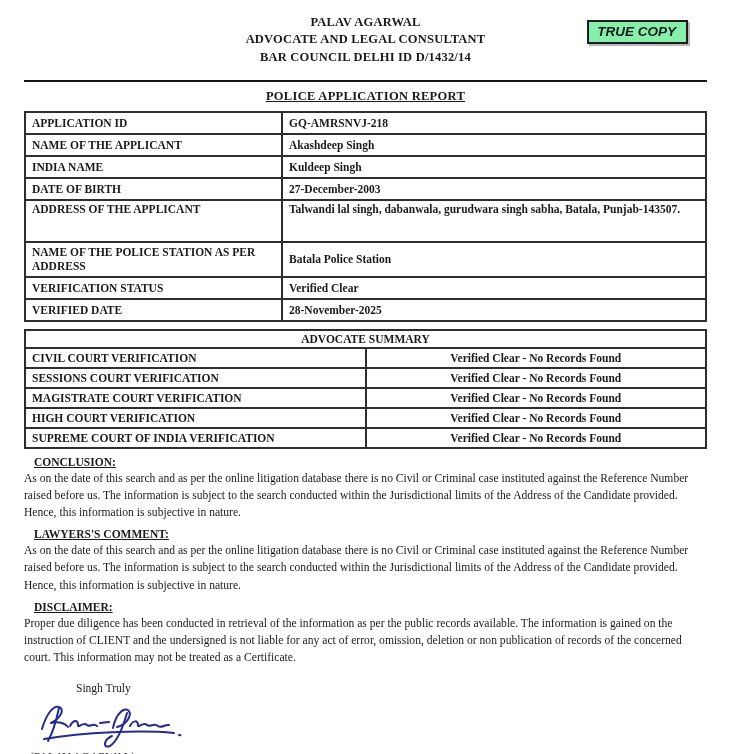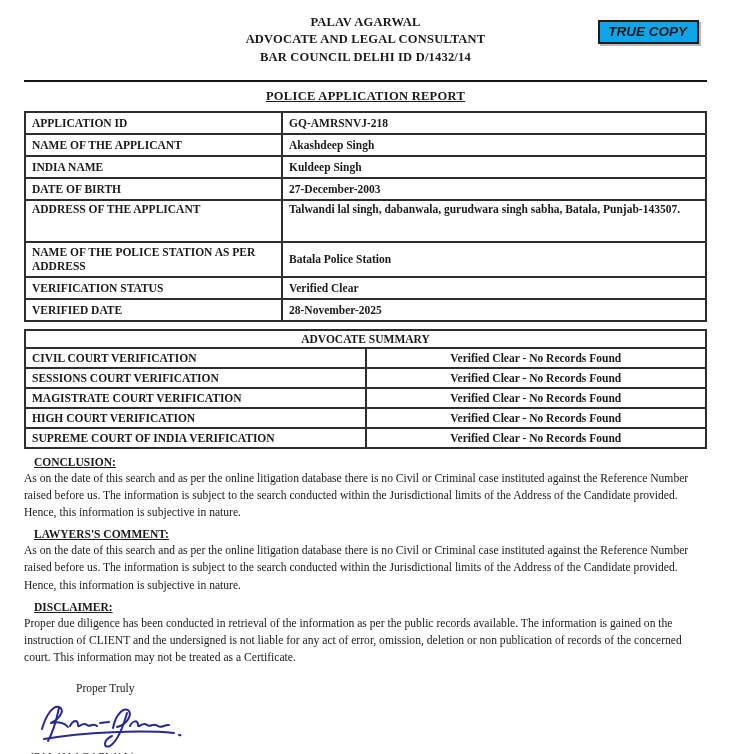--- a/index.html
+++ b/index.html
@@ -9,27 +9,27 @@
     background: #ffffff;
     color: #1a1a1a;
     font-family: "Liberation Serif", serif;
     overflow: hidden;
   }
   .page { position: relative; padding: 14px 24px 0 24px; width: 731px; height: 676px; }
 
   
   .letterhead { text-align: center; font-weight: bold; font-size: 12.5px; line-height: 1.38; letter-spacing: .2px; }
   .stamp {
-    position: absolute; top: 20px; right: 32px;
+    position: absolute; top: 20px; right: 43px;
     border: 2px solid #1c1c1c;
     box-shadow: 2px 2px 0 #b9b9b9;
     padding: 2px 10px 3px 8px;
     font-family: "Liberation Sans", sans-serif;
     font-style: italic; font-weight: bold; font-size: 13.5px;
-    background: #0ea5e9;
+    background: #86efac;
   }
   .rule { border: none; border-top: 2.5px solid #141414; margin: 14px 0 7px 0; }
   .doc-title { text-align: center; font-weight: bold; font-size: 12.5px; text-decoration: underline; margin: 0 0 7px 0; letter-spacing: .3px; }
 
   
   table { width: 100%; border-collapse: collapse; table-layout: fixed; }
   td, th { border: 2px solid #2e2e2e; padding: 1px 6px; font-size: 11.5px; overflow: hidden; }
   .t1 td.lbl { width: 257px; font-weight: bold; }
   .t1 td.val { font-weight: bold; }
   .t1 tr { height: 22px; }
@@ -143,21 +143,21 @@
   <div class="section">
     <div class="shead">LAWYERS'S COMMENT:</div>
     <p class="sbody">As on the date of this search and as per the online litigation database there is no Civil or Criminal case instituted against the Reference Number raised before us. The information is subject to the search conducted within the Jurisdictional limits of the Address of the Candidate provided. Hence, this information is subjective in nature.</p>
   </div>
 
   <div class="section">
     <div class="shead">DISCLAIMER:</div>
     <p class="sbody">Proper due diligence has been conducted in retrieval of the information as per the public records available. The information is gained on the instruction of CLIENT and the undersigned is not liable for any act of error, omission, deletion or non publication of records of the concerned court. This information may not be treated as a Certificate.</p>
   </div>
 
-  <div class="salutation">Proper Truly</div>
+  <div class="salutation">Singh Truly</div>
 
   <div class="signature">
     <svg width="168" height="52" viewBox="0 0 168 52">
       <path d="M10 31 C14 17 21 7 27 9 C33 11 29 20 19 25 C26 23 33 25 36 29"></path>
       <path d="M27 10 C24 24 20 36 16 43"></path>
       <path d="M38 28 C41 22 46 21 46 27 C46 31 51 23 55 27 C58 30 61 24 65 28"></path>
       <path d="M68 25 L77 24"></path>
       <path d="M81 30 C84 15 93 8 97 13 C100 18 94 27 85 29"></path>
       <path d="M95 15 C91 29 86 43 78 48 C71 51 71 42 80 38"></path>
       <path d="M98 28 C101 22 106 22 106 27 C106 31 111 23 115 27 C118 30 122 24 126 28 C129 31 133 26 137 27"></path>

